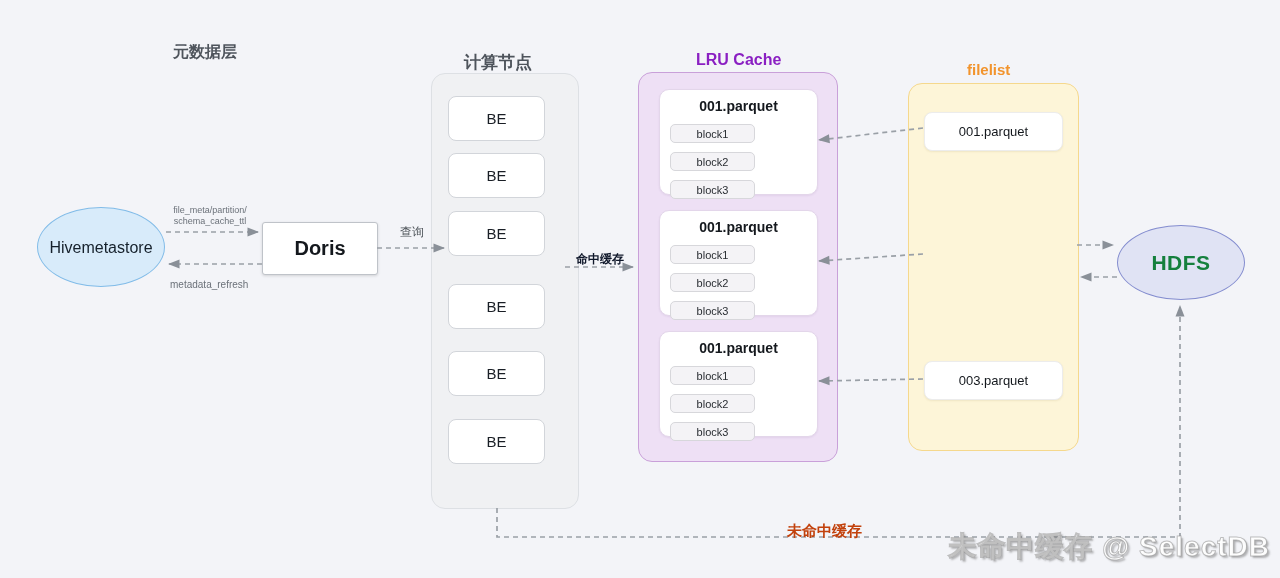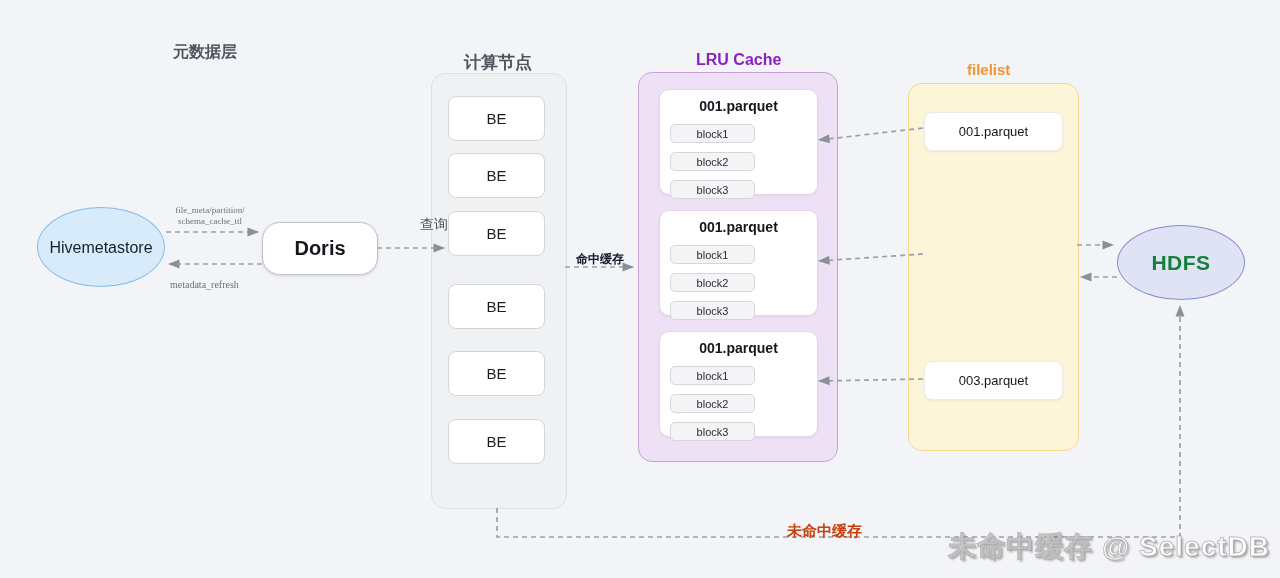--- a/index.html
+++ b/index.html
@@ -10,40 +10,40 @@
   .sec-title{position:absolute;font-weight:bold;color:#4e545c;z-index:2;white-space:nowrap;}
   .t-meta{left:173px;top:42px;font-size:16px;}
   .t-compute{left:464px;top:51px;font-size:17px;}
   .t-lru{left:696px;top:51px;font-size:16px;color:#8a1fc2;}
   .t-filelist{left:967px;top:61px;font-size:15px;color:#f2942d;}
 
   .ellipse{position:absolute;border-radius:50%;display:flex;flex-direction:row;align-items:center;justify-content:center;z-index:2;text-align:right;}
   .hive{left:37px;top:207px;width:126px;height:78px;background:#d8ebfa;border:1.5px solid #82bce8;color:#15202b;font-size:16px;line-height:23px;}
   .hdfs{left:1117px;top:225px;width:126px;height:73px;background:#e0e3f4;border:1.5px solid #848dcf;color:#15803d;font-size:21px;font-weight:bold;letter-spacing:.5px;}
 
-  .doris{position:absolute;left:262px;top:222px;width:114px;height:51px;background:#ffffff;border:1px solid #bfc3c9;border-radius:18px;box-shadow:0 1px 3px rgba(0,0,0,.14);display:flex;align-items:center;justify-content:center;font-size:20px;font-weight:bold;color:#14181d;z-index:2;}
+  .doris{position:absolute;left:262px;top:222px;width:114px;height:51px;background:#ffffff;border:1px solid #bfc3c9;border-radius:3px;box-shadow:0 1px 3px rgba(0,0,0,.14);display:flex;align-items:center;justify-content:center;font-size:20px;font-weight:bold;color:#14181d;z-index:2;}
 
-  .compute-container{position:absolute;left:431px;top:73px;width:134px;height:434px;background:#f0f1f3;border:1px solid #dde0e4;border-radius:14px;z-index:1;}
+  .compute-container{position:absolute;left:431px;top:73px;width:134px;height:434px;background:#f0f1f3;border:1px solid #dde0e4;border-radius:14px;z-index:1;padding-left:12px;}
   .be{position:absolute;left:16px;width:95px;height:43px;background:#fff;border:1px solid #d2d5da;border-radius:8px;display:flex;align-items:center;justify-content:center;font-size:15px;font-weight:500;color:#1a1f26;}
   .be1{top:22px}.be2{top:79px}.be3{top:137px}.be4{top:210px}.be5{top:277px}.be6{top:345px}
 
   .lru-container{position:absolute;left:638px;top:72px;width:198px;height:388px;background:#eee0f5;border:1.5px solid #c9a0d9;border-radius:14px;z-index:1;}
   .lru-card{position:absolute;left:20px;width:157px;height:104px;background:#fff;border:1px solid #e3d6ea;border-radius:10px;box-shadow:0 1px 2px rgba(90,40,120,.08);}
   .c1{top:16px}.c2{top:137px}.c3{top:258px}
   .card-title{margin:7px 0 7px 0;text-align:center;font-size:14px;font-weight:600;color:#14181d;line-height:18px;}
   .block{margin:9px 0 6px 10px;width:85px;height:19px;background:#f4f3f6;border:1px solid #d7d7db;border-radius:5px;font-size:11px;color:#2a2e33;display:flex;align-items:center;justify-content:center;box-sizing:border-box;}
 
   .filelist-container{position:absolute;left:908px;top:83px;width:169px;height:366px;background:#fdf5d8;border:1.5px solid #f5d88d;border-radius:14px;z-index:1;}
   .filebox{position:absolute;left:15px;width:137px;height:37px;background:#fff;border:1px solid #ececec;border-radius:8px;box-shadow:0 1px 2px rgba(120,100,30,.10);display:flex;align-items:center;justify-content:center;font-size:13px;font-weight:500;color:#14181d;}
   .f1{top:28px}.f2{top:152px}.f3{top:277px}
 
-  .lbl{position:absolute;z-index:6;white-space:nowrap;font-family:Liberation Serif, serif;}
+  .lbl{position:absolute;z-index:6;white-space:nowrap;}
   .lbl-filemeta{left:156px;top:205px;width:108px;text-align:center;font-size:9px;line-height:11px;color:#6b7179;}
   .lbl-refresh{left:170px;top:279px;font-size:10px;color:#6b7179;}
-  .lbl-query{left:400px;top:216px;font-size:14px;color:#4a5056;margin-left:20px;}
+  .lbl-query{left:400px;top:224px;font-size:12px;color:#4a5056;}
   .lbl-hit{left:576px;top:243px;font-size:12px;font-weight:600;color:#0f172a;margin-top:8px;}
   .lbl-miss{left:787px;top:522px;font-size:15px;font-weight:600;color:#c2410c;}
 
   .watermark{position:absolute;right:10px;top:528px;z-index:9;font-size:28px;font-weight:bold;color:rgba(255,255,255,0.95);letter-spacing:1px;-webkit-text-stroke:1px rgba(140,140,140,0.55);text-shadow:2px 2px 2px rgba(95,95,95,0.45);white-space:nowrap;}
 </style>
 </head>
 <body>
 
 <div class="canvas">
 

